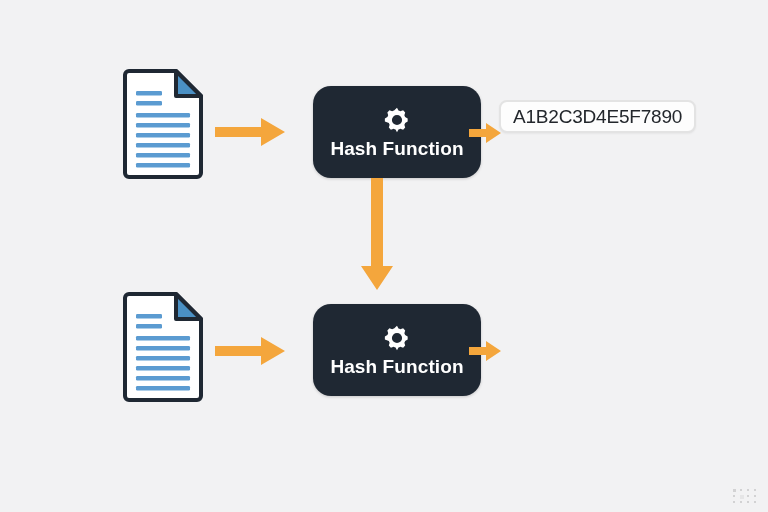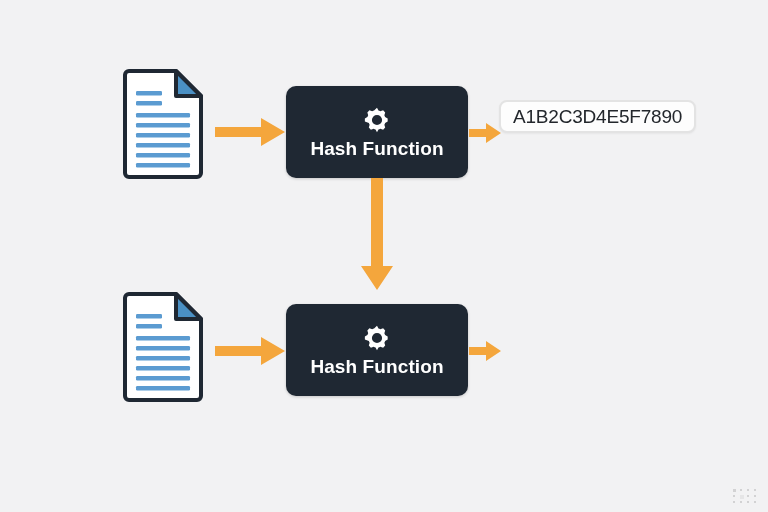--- a/index.html
+++ b/index.html
@@ -20,29 +20,30 @@
   .doc {
     position: absolute;
     width: 84px;
     height: 112px;
   }
   .doc svg { display: block; width: 100%; height: 100%; }
 
   
   .hashbox {
     position: absolute;
-    width: 182px;
+    width: 168px;
     height: 92px;
     background: #1f2833;
-    border-radius: 10px;
+    border-radius: 18px;
     display: flex;
     flex-direction: column;
     align-items: center;
     justify-content: center;
     box-shadow: 0 1px 3px rgba(0,0,0,0.18);
+    margin-left: 27px;
   }
   .gear-icon {
     width: 26px;
     height: 26px;
     margin-bottom: 6px;
   }
   .gear-icon svg { display: block; width: 100%; height: 100%; }
   .hashbox-label {
     color: #ffffff;
     font-size: 19px;

